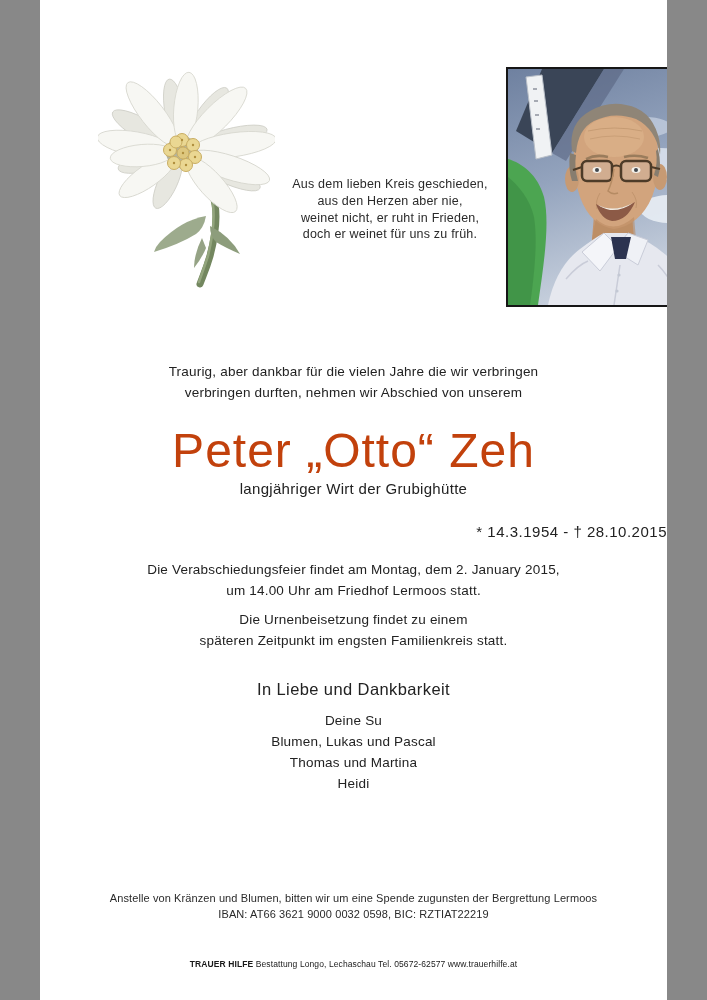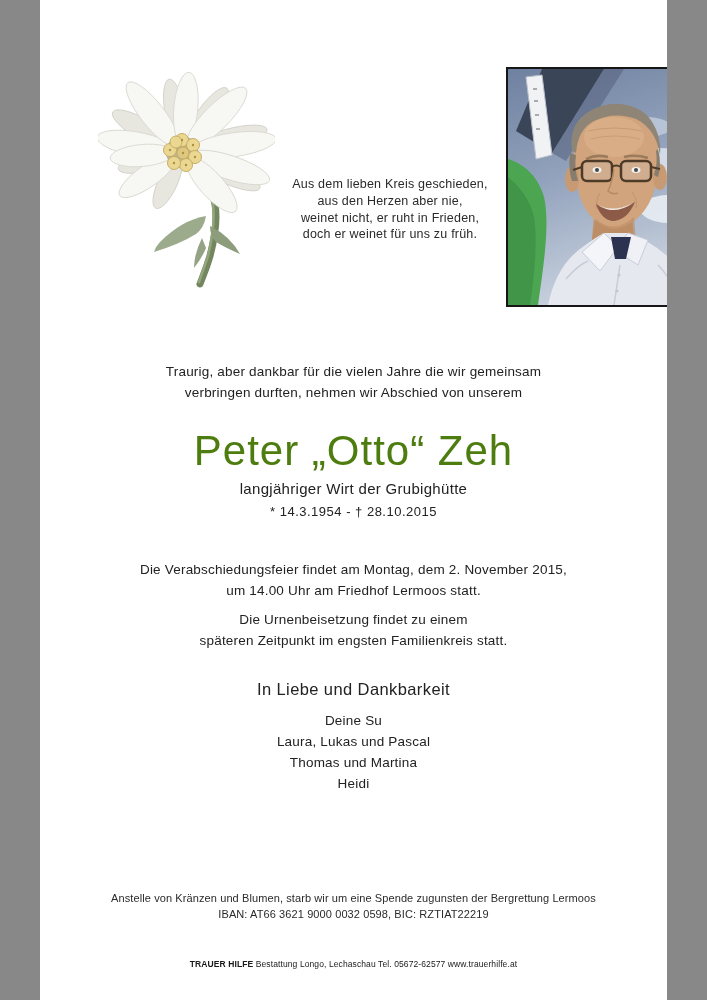--- a/index.html
+++ b/index.html
@@ -15,25 +15,25 @@
   .abs{position:absolute;}
   .center-block{left:0;right:0;text-align:center;}
   .poem{
     left:130px;width:440px;top:176px;
     text-align:center;
     font-size:12.5px;line-height:16.8px;
     color:#2a2a2a;letter-spacing:0.2px;
   }
   .intro{top:362px;font-size:13.5px;line-height:20.5px;letter-spacing:0.2px;}
   .name{
-    top:428px;font-size:42px;line-height:46px;
-    letter-spacing:1px;color:#4d7c0f;font-weight:400;
+    top:428px;font-size:48px;line-height:46px;
+    letter-spacing:1px;color:#c2410c;font-weight:400;
   }
   .subtitle{top:480px;font-size:15px;line-height:18px;letter-spacing:0.3px;}
-  .dates{top:503px;font-size:13px;line-height:18px;letter-spacing:0.5px;}
+  .dates{top:523px;font-size:15px;line-height:18px;letter-spacing:0.5px;text-align:right;}
   .ceremony{top:560px;font-size:13.5px;line-height:20.5px;letter-spacing:0.2px;}
   .urn{top:610px;font-size:13.5px;line-height:20.5px;letter-spacing:0.2px;}
   .gratitude{top:679px;font-size:16.5px;line-height:20px;letter-spacing:0.4px;}
   .family{top:710px;font-size:13.5px;line-height:21px;letter-spacing:0.2px;}
   .condolence{top:819px;font-size:12px;line-height:16px;letter-spacing:0.2px;}
   .donation{top:891px;font-size:11px;line-height:15.5px;letter-spacing:0.1px;color:#2a2a2a;}
   .footer{top:959px;font-size:8.5px;line-height:11px;color:#1a1a1a;letter-spacing:0.1px;}
   .footer b{font-weight:700;}
   .flower{left:58px;top:70px;width:177px;height:218px;}
   .photo{
@@ -184,52 +184,52 @@
   </div>
 
   <div class="abs poem">
     <div>Aus dem lieben Kreis geschieden,</div>
     <div>aus den Herzen aber nie,</div>
     <div>weinet nicht, er ruht in Frieden,</div>
     <div>doch er weinet für uns zu früh.</div>
   </div>
 
   <div class="abs center-block intro">
-    <div>Traurig, aber dankbar für die vielen Jahre die wir gemeinsam</div>
+    <div>Traurig, aber dankbar für die vielen Jahre die wir verbringen</div>
     <div>verbringen durften, nehmen wir Abschied von unserem</div>
   </div>
 
   <div class="abs center-block name">Peter „Otto“ Zeh</div>
 
   <div class="abs center-block subtitle">langjähriger Wirt der Grubighütte</div>
 
   <div class="abs center-block dates">* 14.3.1954 - † 28.10.2015</div>
 
   <div class="abs center-block ceremony">
-    <div>Die Verabschiedungsfeier findet am Montag, dem 2. November 2015,</div>
+    <div>Die Verabschiedungsfeier findet am Montag, dem 2. January 2015,</div>
     <div>um 14.00 Uhr am Friedhof Lermoos statt.</div>
   </div>
 
   <div class="abs center-block urn">
     <div>Die Urnenbeisetzung findet zu einem</div>
     <div>späteren Zeitpunkt im engsten Familienkreis statt.</div>
   </div>
 
   <div class="abs center-block gratitude">In Liebe und Dankbarkeit</div>
 
   <div class="abs center-block family">
     <div>Deine Su</div>
-    <div>Laura, Lukas und Pascal</div>
+    <div>Blumen, Lukas und Pascal</div>
     <div>Thomas und Martina</div>
     <div>Heidi</div>
   </div>
 
 
   <div class="abs center-block donation">
-    <div>Anstelle von Kränzen und Blumen, starb wir um eine Spende zugunsten der Bergrettung Lermoos</div>
+    <div>Anstelle von Kränzen und Blumen, bitten wir um eine Spende zugunsten der Bergrettung Lermoos</div>
     <div>IBAN: AT66 3621 9000 0032 0598, BIC: RZTIAT22219</div>
   </div>
 
   <div class="abs center-block footer">
     <b>TRAUER HILFE</b><span> Bestattung Longo, Lechaschau Tel. 05672-62577 www.trauerhilfe.at</span>
   </div>
 
 </div>
 
 </body></html>

